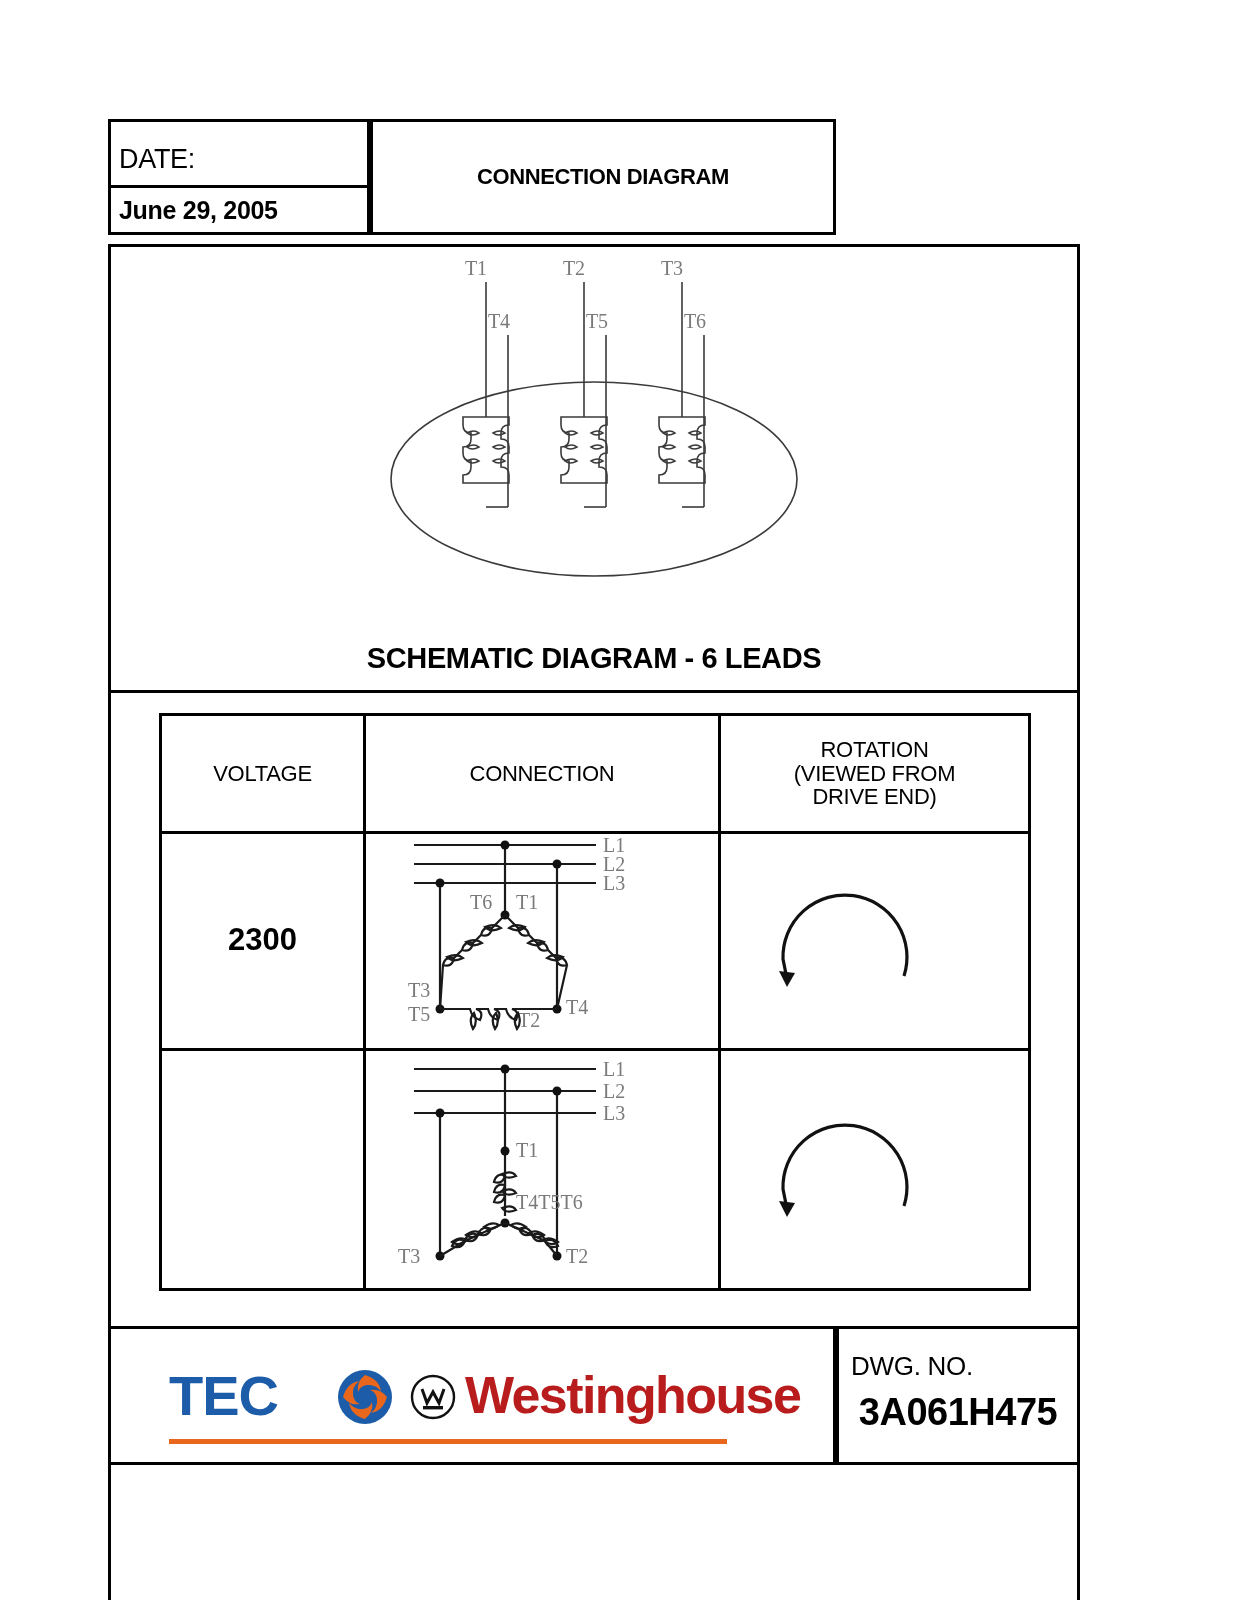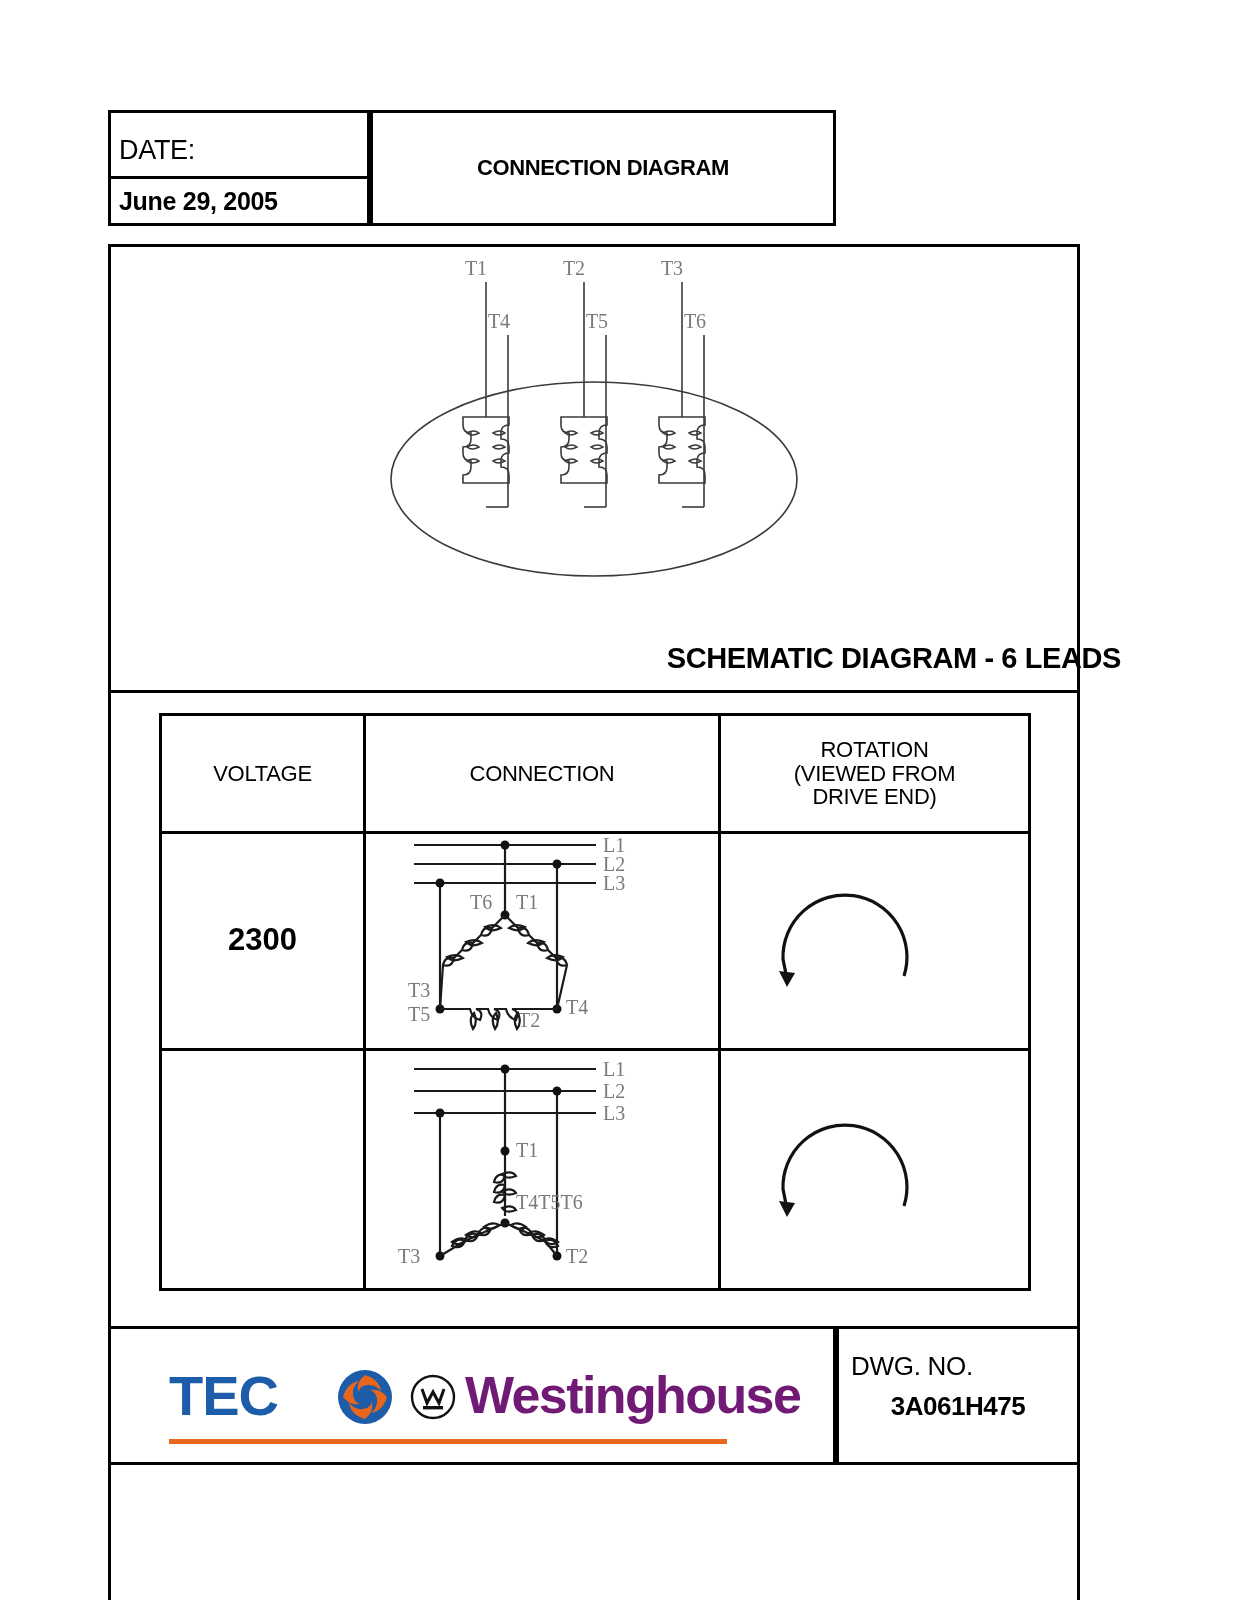--- a/index.html
+++ b/index.html
@@ -1,42 +1,42 @@
 <!DOCTYPE html>
 <html><head>
 <meta charset="utf-8">
 <style>
   html,body{margin:0;padding:0;background:#ffffff;}
   body{width:1237px;height:1600px;font-family:"Liberation Sans",sans-serif;position:relative;overflow:hidden;}
 
   .sheet{position:absolute;left:108px;top:110px;width:972px;height:1355px;}
 
   
-  .titleblock{position:absolute;left:0;top:0;width:972px;height:96px;}
+  .titleblock{position:absolute;left:0;top:9px;width:972px;height:96px;}
   .tb-cell{position:absolute;box-sizing:border-box;border:3px solid #000;background:#fff;}
   .tb-date{left:0;top:0;width:262px;height:116px;}
   .tb-mid{left:262px;top:0;width:466px;height:116px;}
   .tb-cat{left:728px;top:0;width:244px;height:116px;}
 
   .date-label{position:absolute;left:8px;top:22px;font-size:27px;color:#000;letter-spacing:-.3px;}
   .date-rule{position:absolute;left:0;top:63px;width:256px;height:3px;background:#000;}
   .date-value{position:absolute;left:8px;top:74px;font-size:25px;font-weight:bold;color:#000;letter-spacing:-.3px;}
 
   .tb-title{position:absolute;left:0;top:0;width:100%;height:100%;display:flex;align-items:center;justify-content:center;
             font-size:22px;font-weight:bold;color:#000;letter-spacing:-.4px;}
 
   .cat-label{position:absolute;left:8px;top:22px;font-size:27px;color:#000;letter-spacing:-.3px;}
   .cat-rule{position:absolute;left:0;top:63px;width:238px;height:3px;background:#000;}
   .cat-value{position:absolute;left:0;top:68px;width:238px;text-align:center;font-size:36px;font-weight:bold;color:#000;letter-spacing:-.5px;}
 
   
   .bodyframe{position:absolute;left:0;top:134px;width:972px;height:1381px;box-sizing:border-box;border:3px solid #000;background:#fff;}
 
   .schem-wrap{position:absolute;left:0;top:0;width:966px;height:440px;}
-  .schem-caption{position:absolute;left:0;top:395px;width:966px;text-align:right;font-size:29px;font-weight:bold;color:#000;letter-spacing:-.4px;padding-left:44px;}
+  .schem-caption{position:absolute;left:0;top:395px;width:966px;text-align:center;font-size:29px;font-weight:bold;color:#000;letter-spacing:-.4px;}
   .schem-divider{position:absolute;left:0;top:443px;width:966px;height:3px;background:#000;}
 
   
   .dtable{position:absolute;left:48px;top:466px;width:872px;height:578px;box-sizing:border-box;border:3px solid #000;}
   .dcol-v{position:absolute;left:0;top:0;width:204px;height:100%;box-sizing:border-box;border-right:3px solid #000;}
   .dcol-c{position:absolute;left:204px;top:0;width:355px;height:100%;box-sizing:border-box;border-right:3px solid #000;}
   .dcol-r{position:absolute;left:559px;top:0;width:307px;height:100%;}
   .hrow{position:absolute;left:0;top:115px;width:866px;height:3px;background:#000;}
   .hrow2{position:absolute;left:0;top:332px;width:866px;height:3px;background:#000;}
 
@@ -51,27 +51,27 @@
   .c2{top:335px;height:240px;}
   .rot-cell{position:absolute;left:0;width:100%;}
   .r1{top:115px;height:217px;}
   .r2{top:335px;height:240px;}
 
   
   .footer{position:absolute;left:0;top:1216px;width:972px;height:139px;border-radius:26px;}
   .f-logo{position:absolute;left:0;top:0;width:728px;height:139px;box-sizing:border-box;border:3px solid #000;background:#fff;}
   .f-dwg{position:absolute;left:728px;top:0;width:244px;height:139px;box-sizing:border-box;border:3px solid #000;background:#fff;}
   .dwg-label{position:absolute;left:12px;top:22px;font-size:26px;font-weight:normal;color:#000;letter-spacing:-.3px;}
-  .dwg-value{position:absolute;left:0;top:62px;width:238px;text-align:center;font-size:26px;font-weight:bold;color:#000;letter-spacing:-.5px;}
+  .dwg-value{position:absolute;left:0;top:62px;width:238px;text-align:center;font-size:38px;font-weight:bold;color:#000;letter-spacing:-.5px;}
 
   .logo-inner{position:absolute;left:58px;top:26px;width:610px;height:92px;}
   .teco-text{position:absolute;left:0;top:8px;font-size:56px;font-weight:bold;color:#1C5CA8;letter-spacing:-1px;font-family:"Liberation Sans",sans-serif;}
   .swirl{position:absolute;left:168px;top:14px;width:56px;height:56px;}
   .wmark{position:absolute;left:240px;top:18px;width:48px;height:48px;}
-  .west-text{position:absolute;left:296px;top:10px;font-size:52px;font-weight:bold;color:#701a75;letter-spacing:-1.6px;}
+  .west-text{position:absolute;left:296px;top:10px;font-size:52px;font-weight:bold;color:#b91c1c;letter-spacing:-1.6px;}
   .orange-rule{position:absolute;left:0;top:84px;width:558px;height:5px;background:#E8671C;}
 
   svg{display:block;overflow:visible;}
   .stk{fill:none;stroke:#3a3a3a;stroke-width:1.6;}
   .stk-d{fill:none;stroke:#1a1a1a;stroke-width:2.2;}
   .lbl{font-family:"Liberation Serif",serif;font-size:20px;fill:#7a7a7a;}
   .dotc{fill:#111;}
 </style>
 </head>
 <body>

